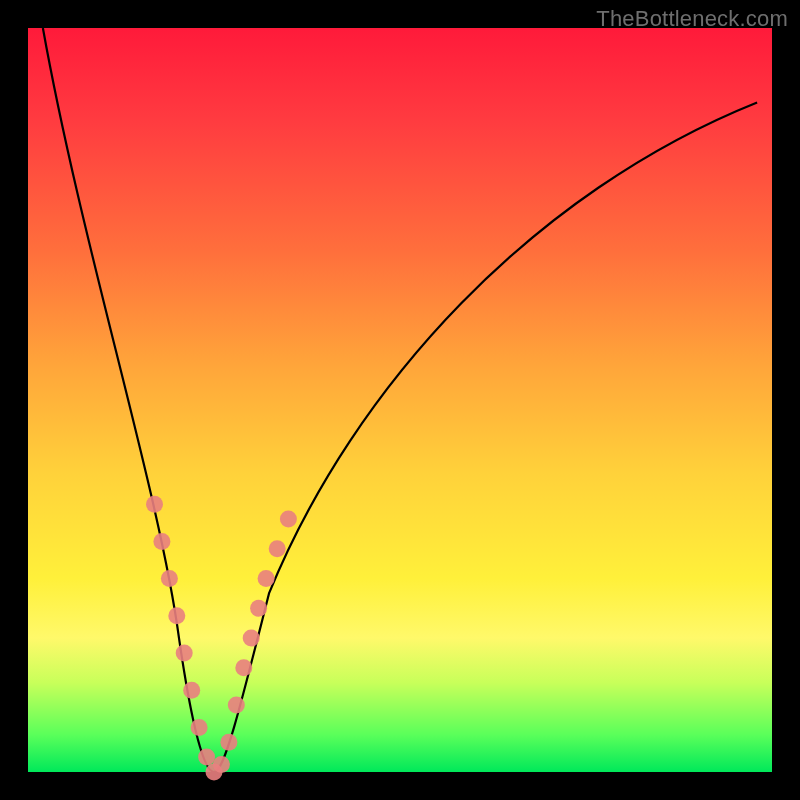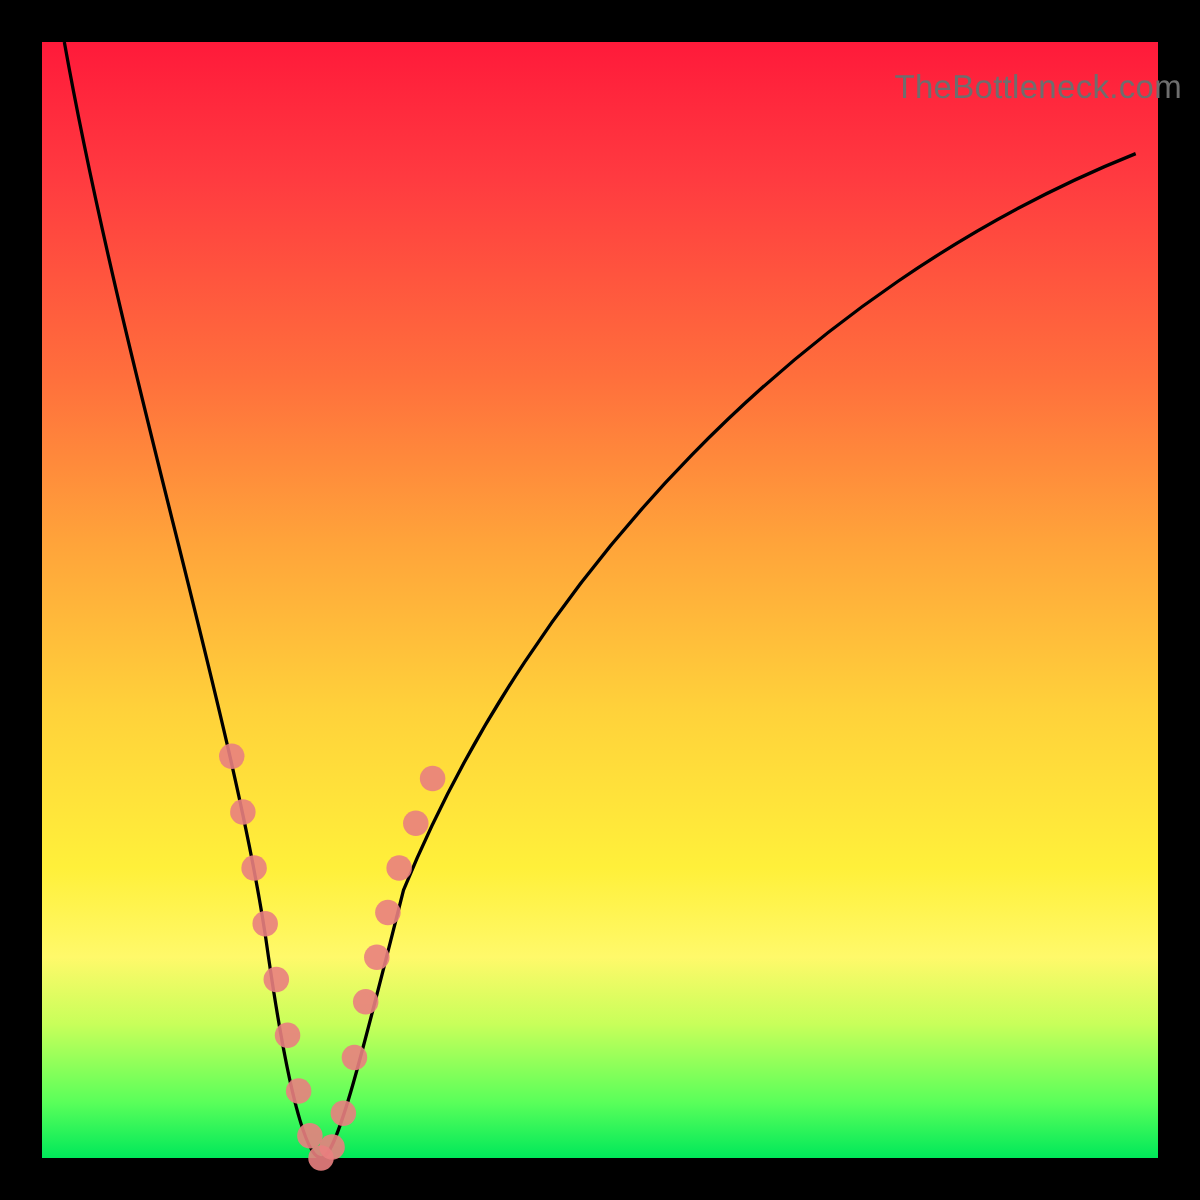--- a/index.html
+++ b/index.html
@@ -42,21 +42,20 @@
   }
   .watermark {
     position: absolute;
     top: 6px;
     right: 12px;
     color: #6e6e6e;
     font-size: 22px;
     font-weight: 500;
     letter-spacing: 0.2px;
     user-select: none;
-    margin-top: 39px;
   }
   svg.curves {
     position: absolute;
     left: 0;
     top: 0;
     width: 744px;
     height: 744px;
     overflow: visible;
   }
 </style>

